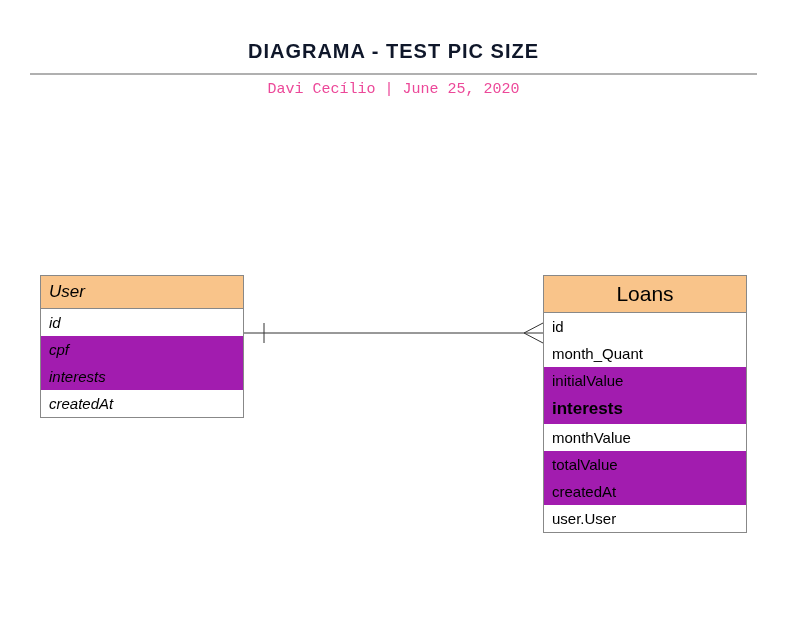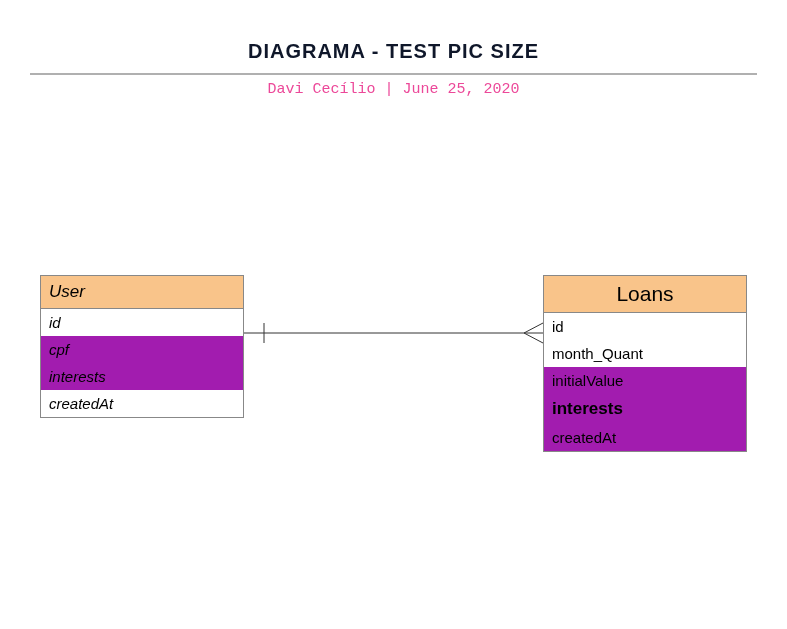--- a/index.html
+++ b/index.html
@@ -82,21 +82,24 @@
     <div class="attr-row italic striped">interests</div>
     <div class="attr-row italic">createdAt</div>
   </div>
 
   <div class="entity" style="left:543px; top:146px; width:204px;">
     <div class="entity-header center">Loans</div>
     <div class="attr-row">id</div>
     <div class="attr-row">month_Quant</div>
     <div class="attr-row striped">initialValue</div>
     <div class="attr-row striped bold">interests</div>
+    <div class="attr-row">monthValue</div>
+    <div class="attr-row striped">totalValue</div>
     <div class="attr-row striped">createdAt</div>
+    <div class="attr-row">user.User</div>
   </div>
 
   <svg class="connector" style="left:244px; top:215px; width:300px; height:40px;">
 
     <line x1="0" y1="20" x2="299" y2="20" stroke="#333" stroke-width="1"></line>
 
     <line x1="20" y1="10" x2="20" y2="30" stroke="#333" stroke-width="1"></line>
 
     <line x1="280" y1="20" x2="299" y2="10" stroke="#333" stroke-width="1"></line>
     <line x1="280" y1="20" x2="299" y2="30" stroke="#333" stroke-width="1"></line>

